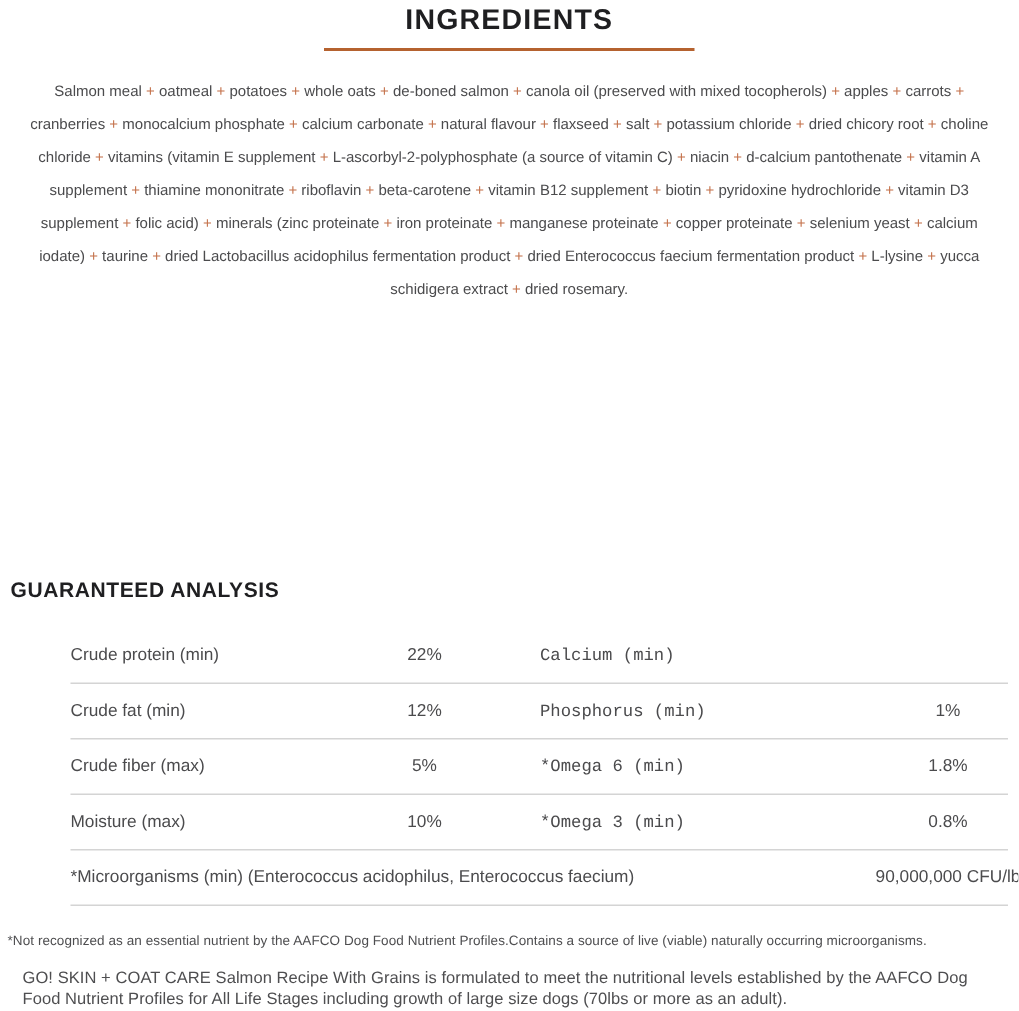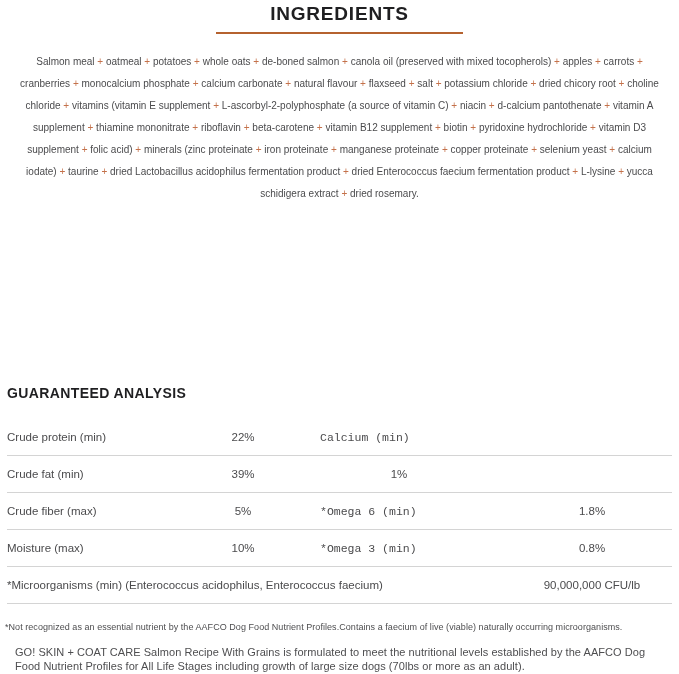--- a/index.html
+++ b/index.html
@@ -33,21 +33,21 @@
     text-align:center;
   }
   .plus{color:var(--plus);}
 
   
   .analysis-block{position:absolute;top:383px;left:0;right:0;padding:0 7px;}
   .analysis-title{
     font-size:14px;line-height:21px;font-weight:bold;
     letter-spacing:0.4px;color:var(--heading);
   }
-  .ga-table{margin-top:15px;}
+  .ga-table{margin-top:15px;margin-left:40px;}
   .ga-row{
     display:grid;
     grid-template-columns:193px 86px 226px 160px;
     align-items:center;
     height:37px;
     border-bottom:1px solid var(--divider);
     font-size:11.5px;color:var(--body);
   }
   .ga-row.wide{grid-template-columns:505px 160px;}
   .cell-label1{text-align:left;}
@@ -83,21 +83,22 @@
     <div class="ga-table">
 
   <div class="ga-row">
     <div class="cell-label1">Crude protein (min)</div>
     <div class="cell-value1">22%</div>
     <div class="cell-label2">Calcium (min)</div>
   </div>
 
   <div class="ga-row">
     <div class="cell-label1">Crude fat (min)</div>
-    <div class="cell-value1">39%</div>
+    <div class="cell-value1">12%</div>
+    <div class="cell-label2">Phosphorus (min)</div>
     <div class="cell-value2">1%</div>
   </div>
 
   <div class="ga-row">
     <div class="cell-label1">Crude fiber (max)</div>
     <div class="cell-value1">5%</div>
     <div class="cell-label2">*Omega 6 (min)</div>
     <div class="cell-value2">1.8%</div>
   </div>
 
@@ -107,16 +108,16 @@
     <div class="cell-label2">*Omega 3 (min)</div>
     <div class="cell-value2">0.8%</div>
   </div>
 <div class="ga-row wide">
         <div class="cell-label1">*Microorganisms (min) (Enterococcus acidophilus, Enterococcus faecium)</div>
         <div class="cell-value2">90,000,000 CFU/lb</div>
       </div>
     </div>
   </div>
 
-  <div class="footnote-asterisk">*Not recognized as an essential nutrient by the AAFCO Dog Food Nutrient Profiles.Contains a faecium of live (viable) naturally occurring microorganisms.</div>
+  <div class="footnote-asterisk">*Not recognized as an essential nutrient by the AAFCO Dog Food Nutrient Profiles.Contains a source of live (viable) naturally occurring microorganisms.</div>
   <div class="formulation-statement">GO! SKIN + COAT CARE Salmon Recipe With Grains is formulated to meet the nutritional levels established by the AAFCO Dog Food Nutrient Profiles for All Life Stages including growth of large size dogs (70lbs or more as an adult).</div>
 
 </div>
 
 </body></html>

